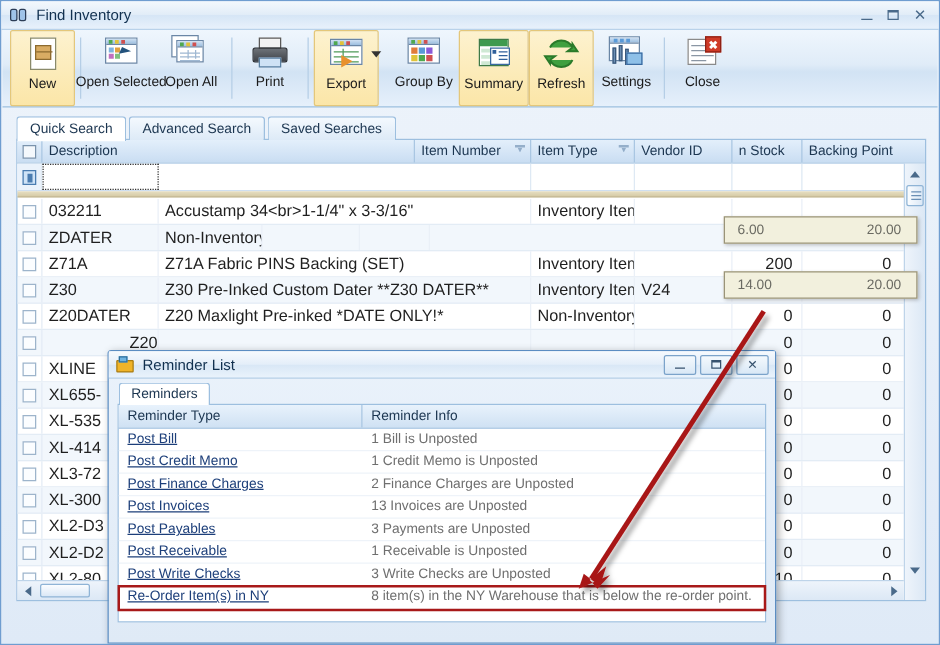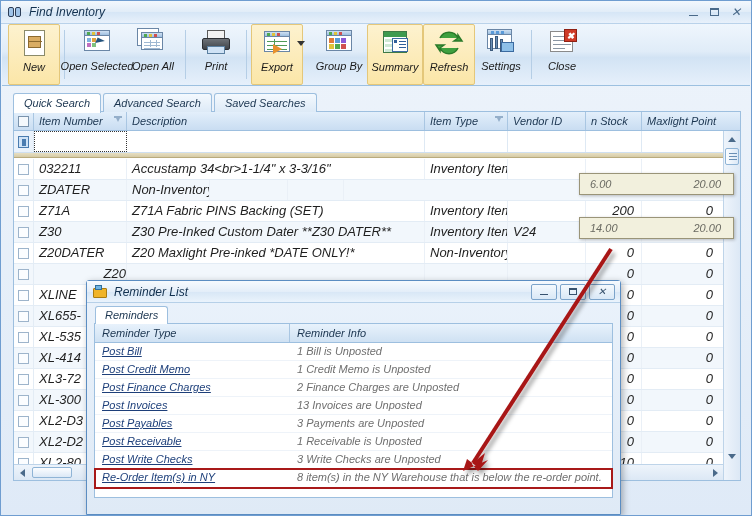--- a/index.html
+++ b/index.html
@@ -11,21 +11,20 @@
     font-size: 11px;
     background: #ffffff;
   }
 
   #app {
     position: relative;
     width: 752px; height: 516px;
     background: linear-gradient(to bottom, #eef4fb 0%, #dfeaf7 100%);
     border: 1px solid #6f9dd0;
     overflow: hidden;
-    font-style: italic;
   }
 
   
   .titlebar {
     position: absolute; left: 0; top: 0; right: 0; height: 23px;
     background: linear-gradient(to bottom, #f3f8fd 0%, #e2edf8 48%, #d6e6f6 52%, #e8f1fb 100%);
     border-bottom: 1px solid #b9d2ea;
     display: flex; align-items: center;
   }
   .title-icon { width: 16px; height: 14px; margin-left: 6px; position: relative; flex: none; }
@@ -392,39 +391,39 @@
     <div class="tab">Advanced Search</div>
     <div class="tab">Saved Searches</div>
   </div>
 
   <div class="gridwrap">
 
     <div class="grid-header" id="grid-header">
       <div class="gh cb">
         <span class="hdr-chk"></span>
       </div>
+      <div class="gh" style="width:298px">
+        <span>Description</span>
+      </div>
       <div class="gh" style="width:93px">
         <span>Item Number</span>
         <span class="filt"></span>
       </div>
-      <div class="gh" style="width:298px">
-        <span>Description</span>
-      </div>
       <div class="gh" style="width:83px">
         <span>Item Type</span>
         <span class="filt"></span>
       </div>
       <div class="gh" style="width:78px">
         <span>Vendor ID</span>
       </div>
       <div class="gh" style="width:56px">
         <span>n Stock</span>
       </div>
       <div class="gh" style="width:78px;border-right:none">
-        <span>Maxlight Point</span>
+        <span>Backing Point</span>
       </div>
     </div>
 
     <div class="filter-row">
       <div class="fr cb">
         <span class="fr-ind"></span>
       </div>
       <div class="fr inp" style="width:93px"></div>
       <div class="fr" style="width:298px"></div>
       <div class="fr" style="width:83px"></div>

